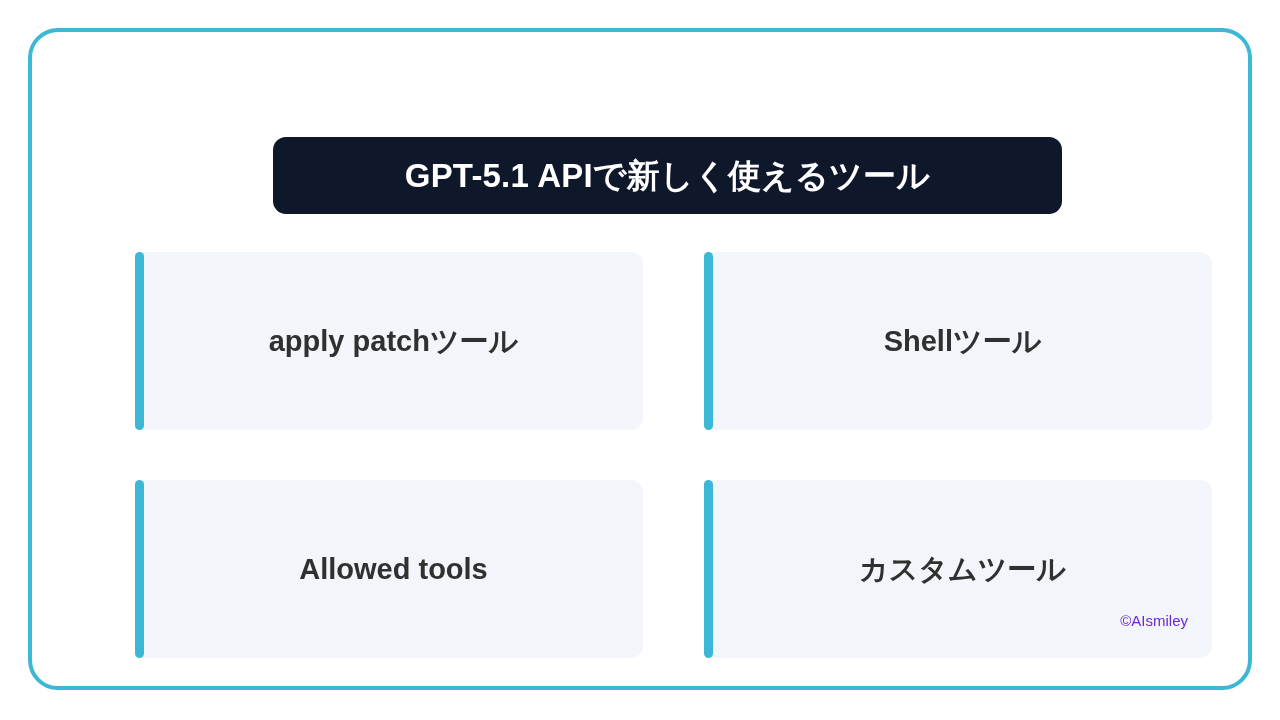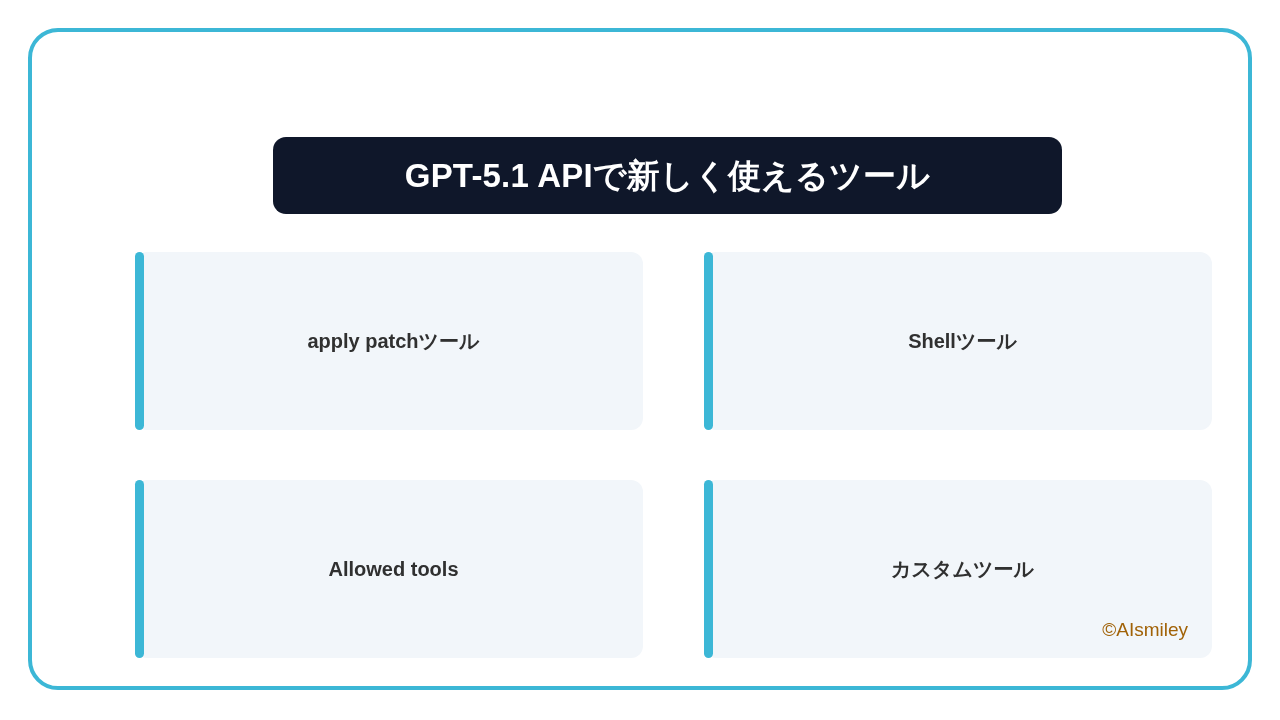--- a/index.html
+++ b/index.html
@@ -89,34 +89,34 @@
     left: 0;
     top: 0;
     width: 9px;
     height: 100%;
     background: #3CB7D6;
     border-radius: 5px;
   }
 
   .card-label {
     color: #303030;
-    font-size: 20px;
+    font-size: 29px;
     font-weight: bold;
     line-height: 1.2;
     text-align: center;
     white-space: nowrap;
   }
 
   
   .credit {
     position: absolute;
     right: 60px;
-    bottom: 47px;
-    color: #a16207;
-    font-size: 19px;
+    bottom: 58px;
+    color: #6d28d9;
+    font-size: 15px;
     line-height: 1;
     white-space: nowrap;
   }
 </style>
 </head>
 <body>
 
 <div class="slide">
 
   <div class="frame">

